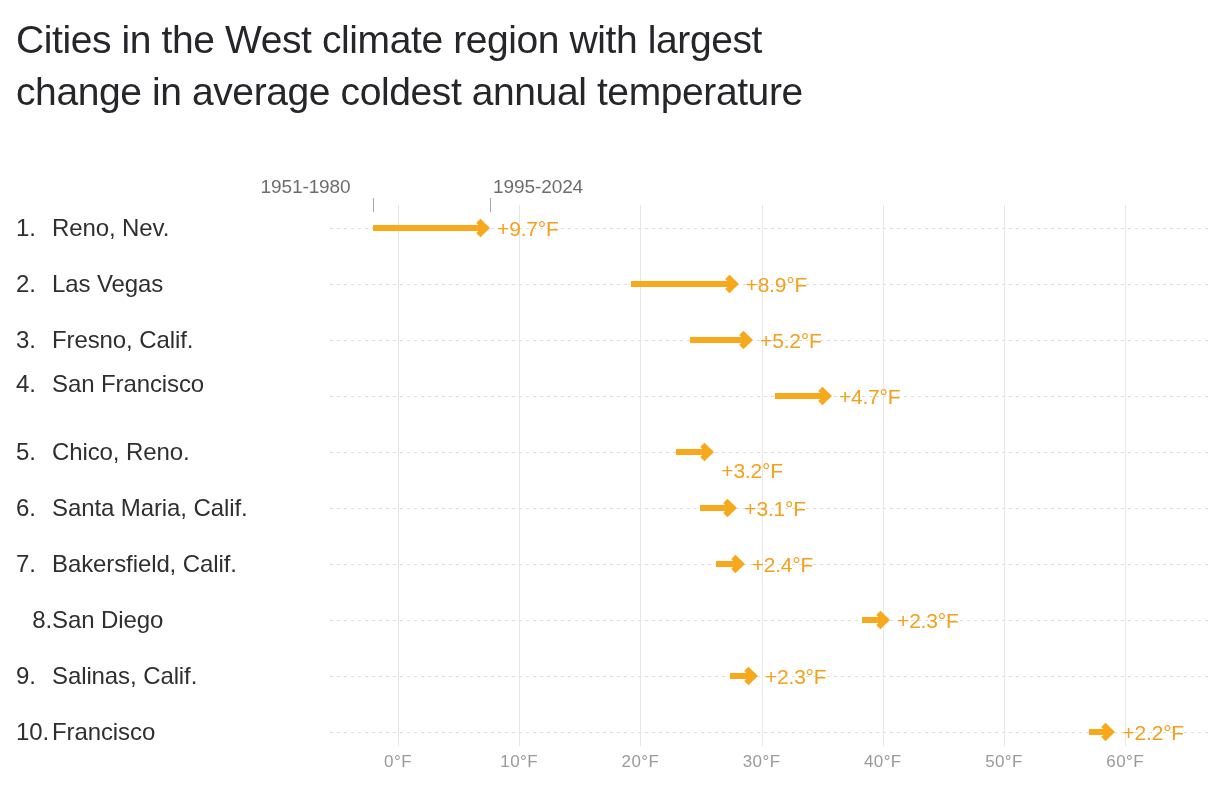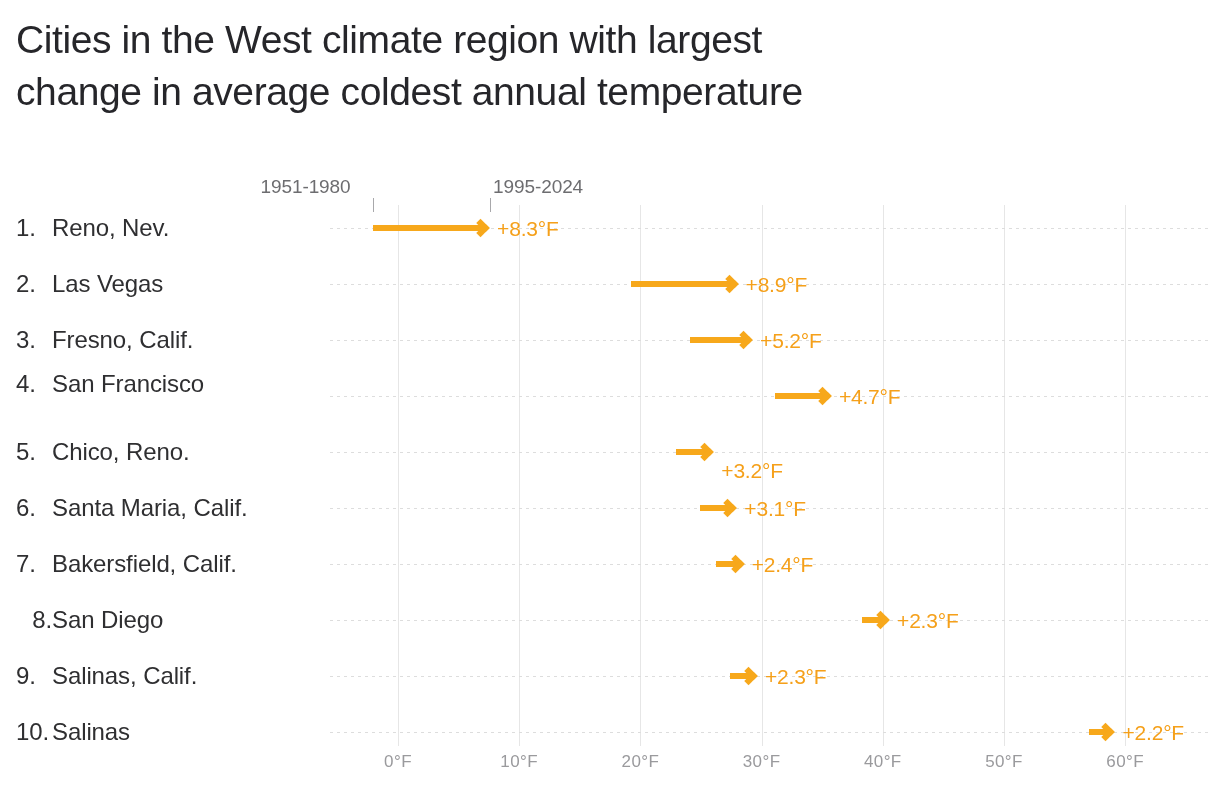--- a/index.html
+++ b/index.html
@@ -167,25 +167,25 @@
     <div id="rowlabels">
         <div class="row-label" style="top: 228px;"><span class="rank">1.</span><span>Reno, Nev.</span></div>
         <div class="row-label" style="top: 284px;"><span class="rank">2.</span><span>Las Vegas</span></div>
         <div class="row-label" style="top: 340px;"><span class="rank">3.</span><span>Fresno, Calif.</span></div>
         <div class="row-label" style="top: 384px;"><span class="rank">4.</span><span>San Francisco</span></div>
         <div class="row-label" style="top: 452px;"><span class="rank">5.</span><span>Chico, Reno.</span></div>
         <div class="row-label" style="top: 508px;"><span class="rank">6.</span><span>Santa Maria, Calif.</span></div>
         <div class="row-label" style="top: 564px;"><span class="rank">7.</span><span>Bakersfield, Calif.</span></div>
         <div class="row-label" style="top: 620px; text-align: right;"><span class="rank">8.</span><span>San Diego</span></div>
         <div class="row-label" style="top: 676px;"><span class="rank">9.</span><span>Salinas, Calif.</span></div>
-        <div class="row-label" style="top: 732px;"><span class="rank">10.</span><span>Salinas</span></div>
+        <div class="row-label" style="top: 732px;"><span class="rank">10.</span><span>Francisco</span></div>
       </div>
     <div id="arrows">
         <div class="arrow" style="left: 372.548px; width: 112.564px; top: 228px;"></div>
-        <div class="arrow-value" style="left: 497.112px; top: 229px;">+8.3°F</div>
+        <div class="arrow-value" style="left: 497.112px; top: 229px;">+9.7°F</div>
         <div class="arrow" style="left: 630.704px; width: 102.868px; top: 284px;"></div>
         <div class="arrow-value" style="left: 745.572px; top: 285px;">+8.9°F</div>
         <div class="arrow" style="left: 690.092px; width: 58.024px; top: 340px;"></div>
         <div class="arrow-value" style="left: 760.116px; top: 341px;">+5.2°F</div>
         <div class="arrow" style="left: 774.932px; width: 51.964px; top: 396px;"></div>
         <div class="arrow-value" style="left: 838.896px; top: 397px;">+4.7°F</div>
         <div class="arrow" style="left: 675.548px; width: 33.784px; top: 452px;"></div>
         <div class="arrow-value" style="left: 721.332px; top: 453px; margin-top: 18px;">+3.2°F</div>
         <div class="arrow" style="left: 699.788px; width: 32.572px; top: 508px;"></div>
         <div class="arrow-value" style="left: 744.36px; top: 509px;">+3.1°F</div>

